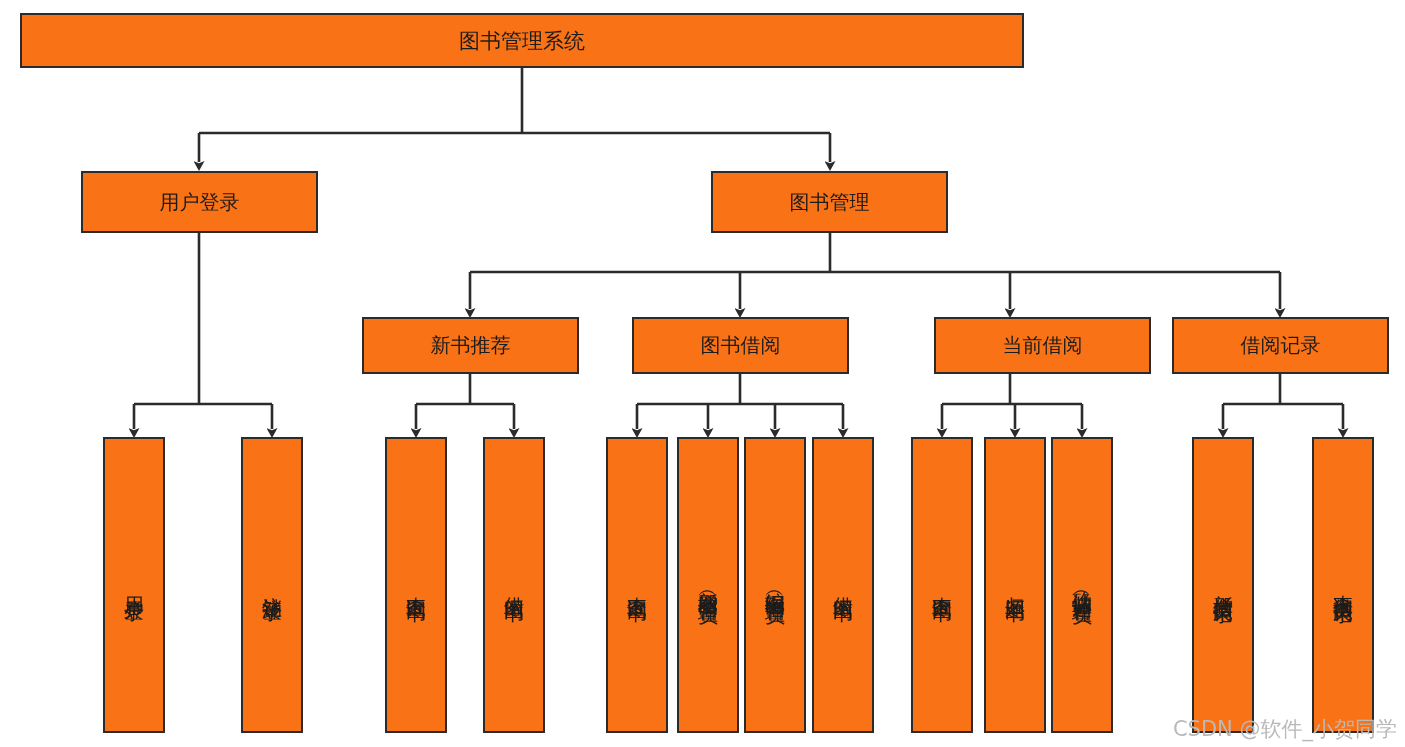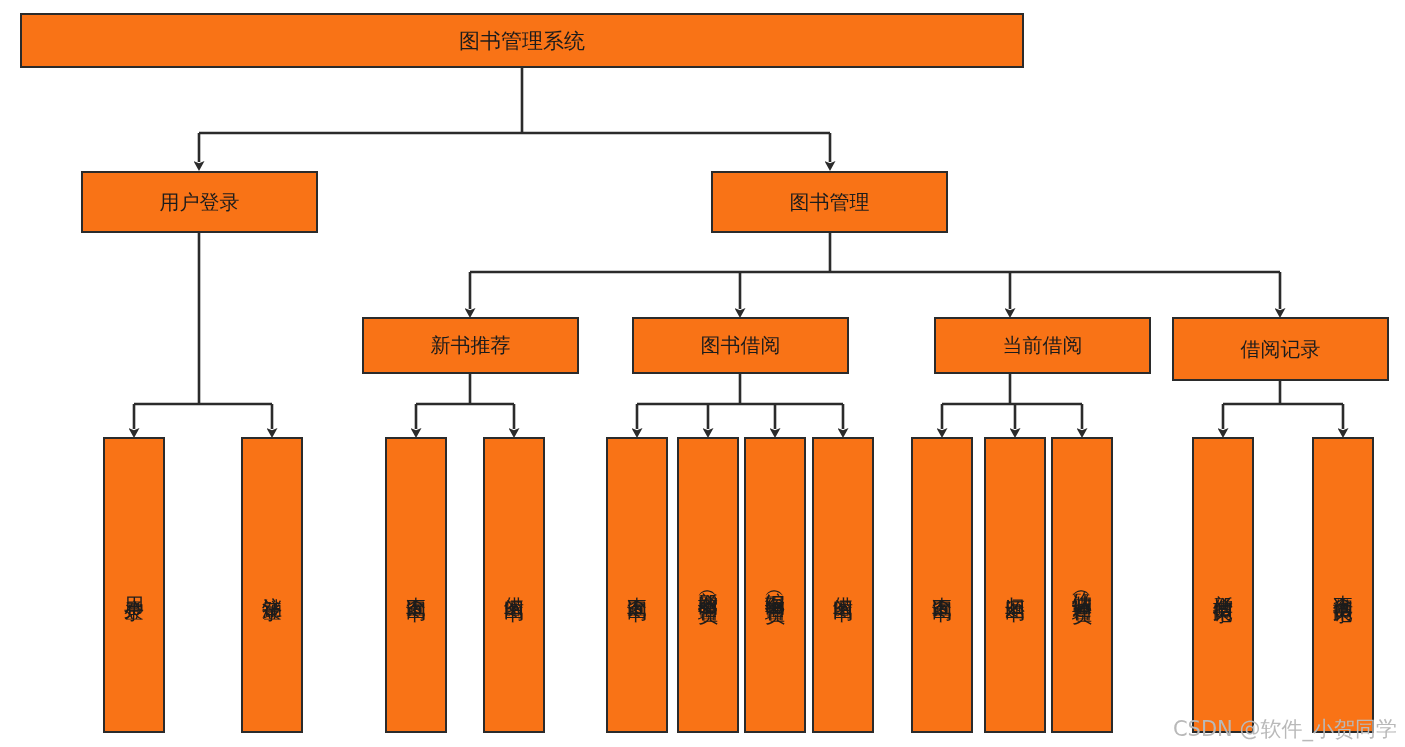--- a/index.html
+++ b/index.html
@@ -137,21 +137,21 @@
 
   <div class="node lvl3" style="left:632px; top:317px; width:217px; height:57px;">
     <span class="lbl">图书借阅</span>
   </div>
   <div class="node lvl3" style="left:362px; top:317px; width:217px; height:57px;">
     <span class="lbl">新书推荐</span>
   </div>
   <div class="node lvl3" style="left:902px; top:317px; width:217px; height:57px;margin-left:32px;">
     <span class="lbl">当前借阅</span>
   </div>
-  <div class="node lvl3" style="left:1172px; top:317px; width:217px; height:64px;">
+  <div class="node lvl3" style="left:1172px; top:317px; width:217px; height:57px;">
     <span class="lbl">借阅记录</span>
   </div>
 
   <div class="node leaf" style="left:103px; top:437px; width:62px; height:296px;">
     <span class="lbl">用户登录</span>
   </div>
   <div class="node leaf" style="left:241px; top:437px; width:62px; height:296px;">
     <span class="lbl">注销登录</span>
   </div>
   <div class="node leaf" style="left:385px; top:437px; width:62px; height:296px;">

